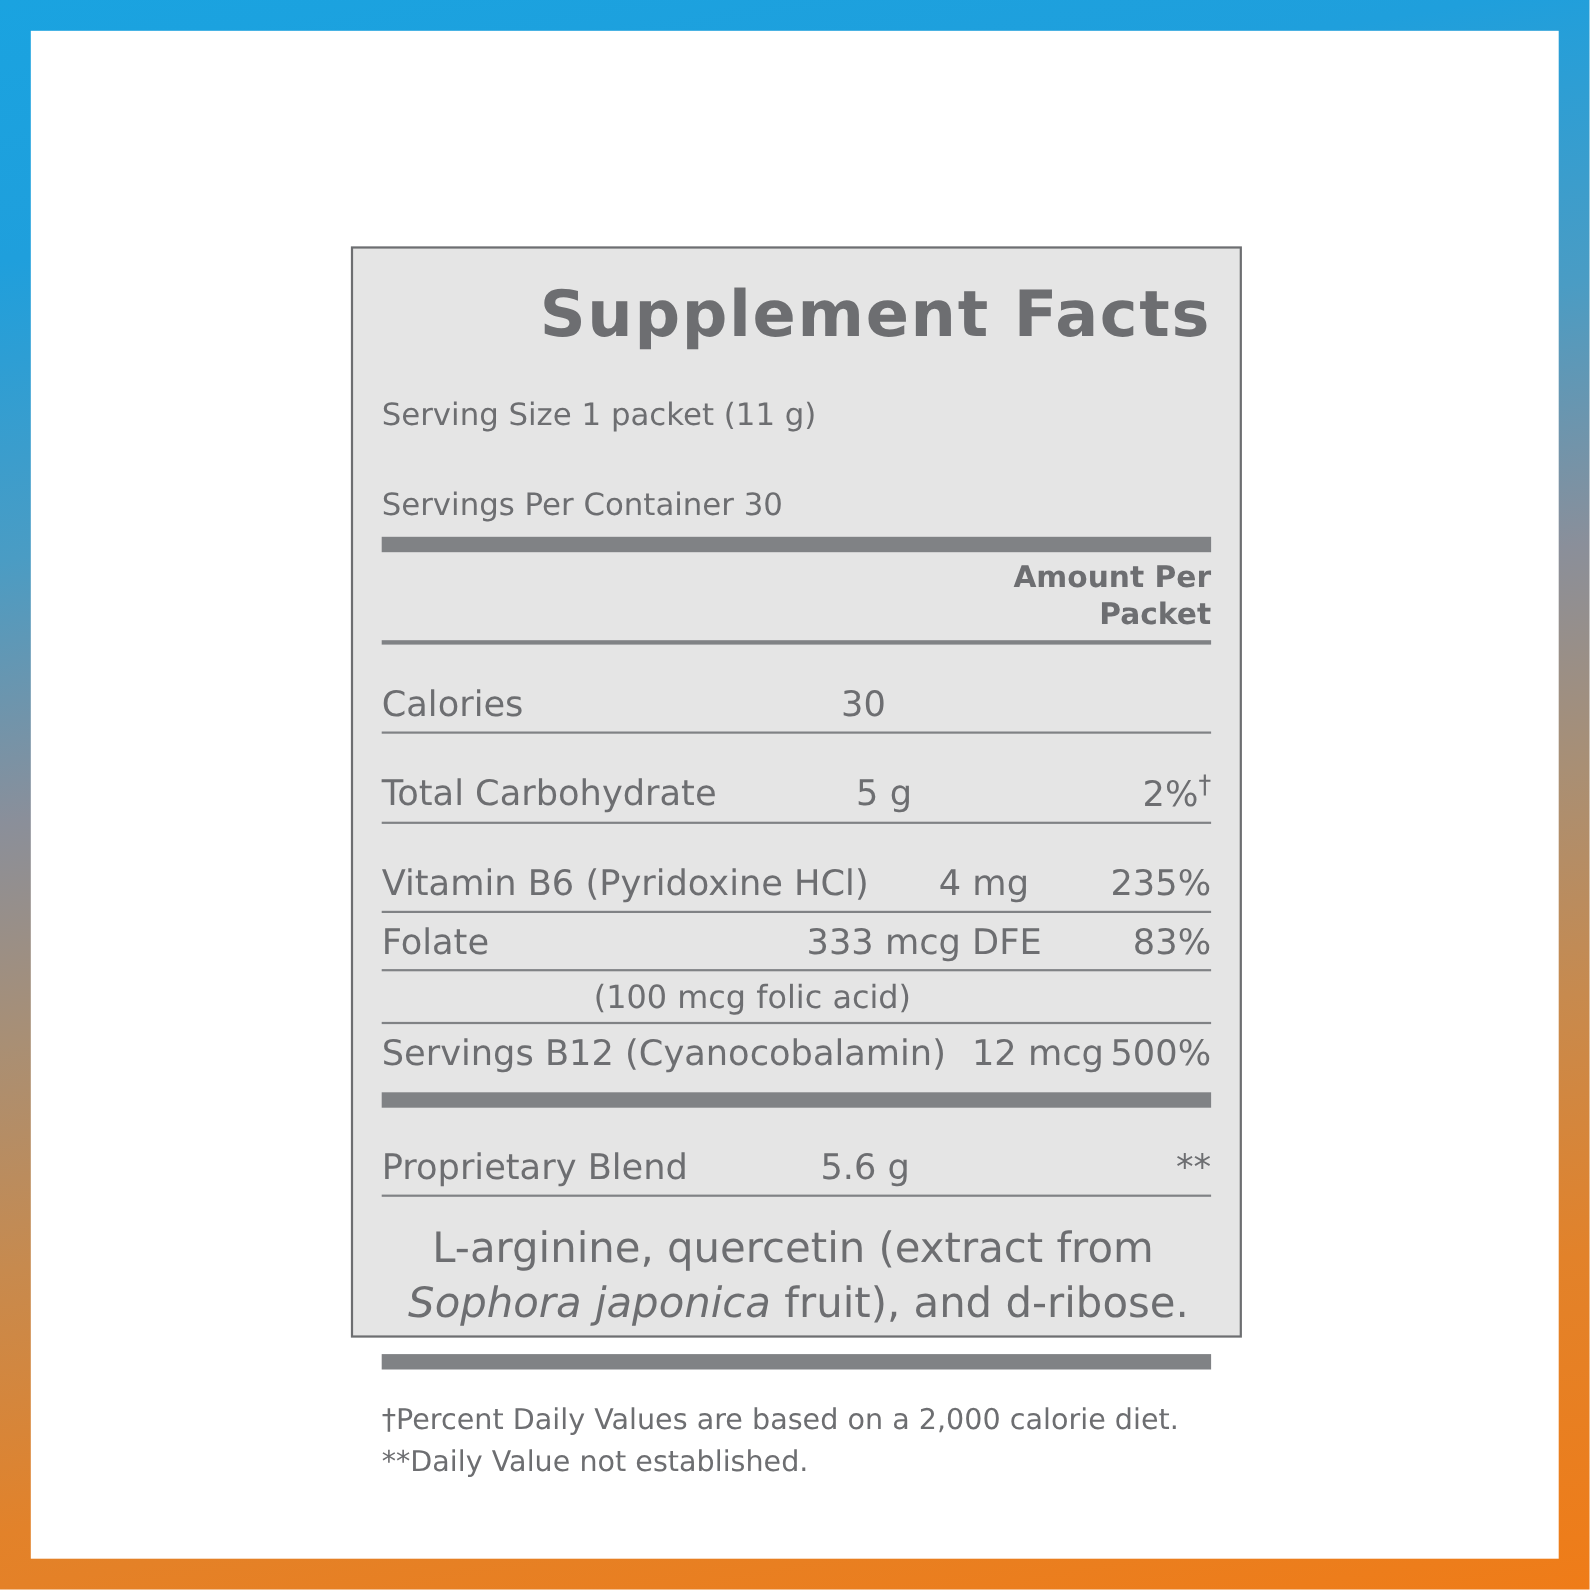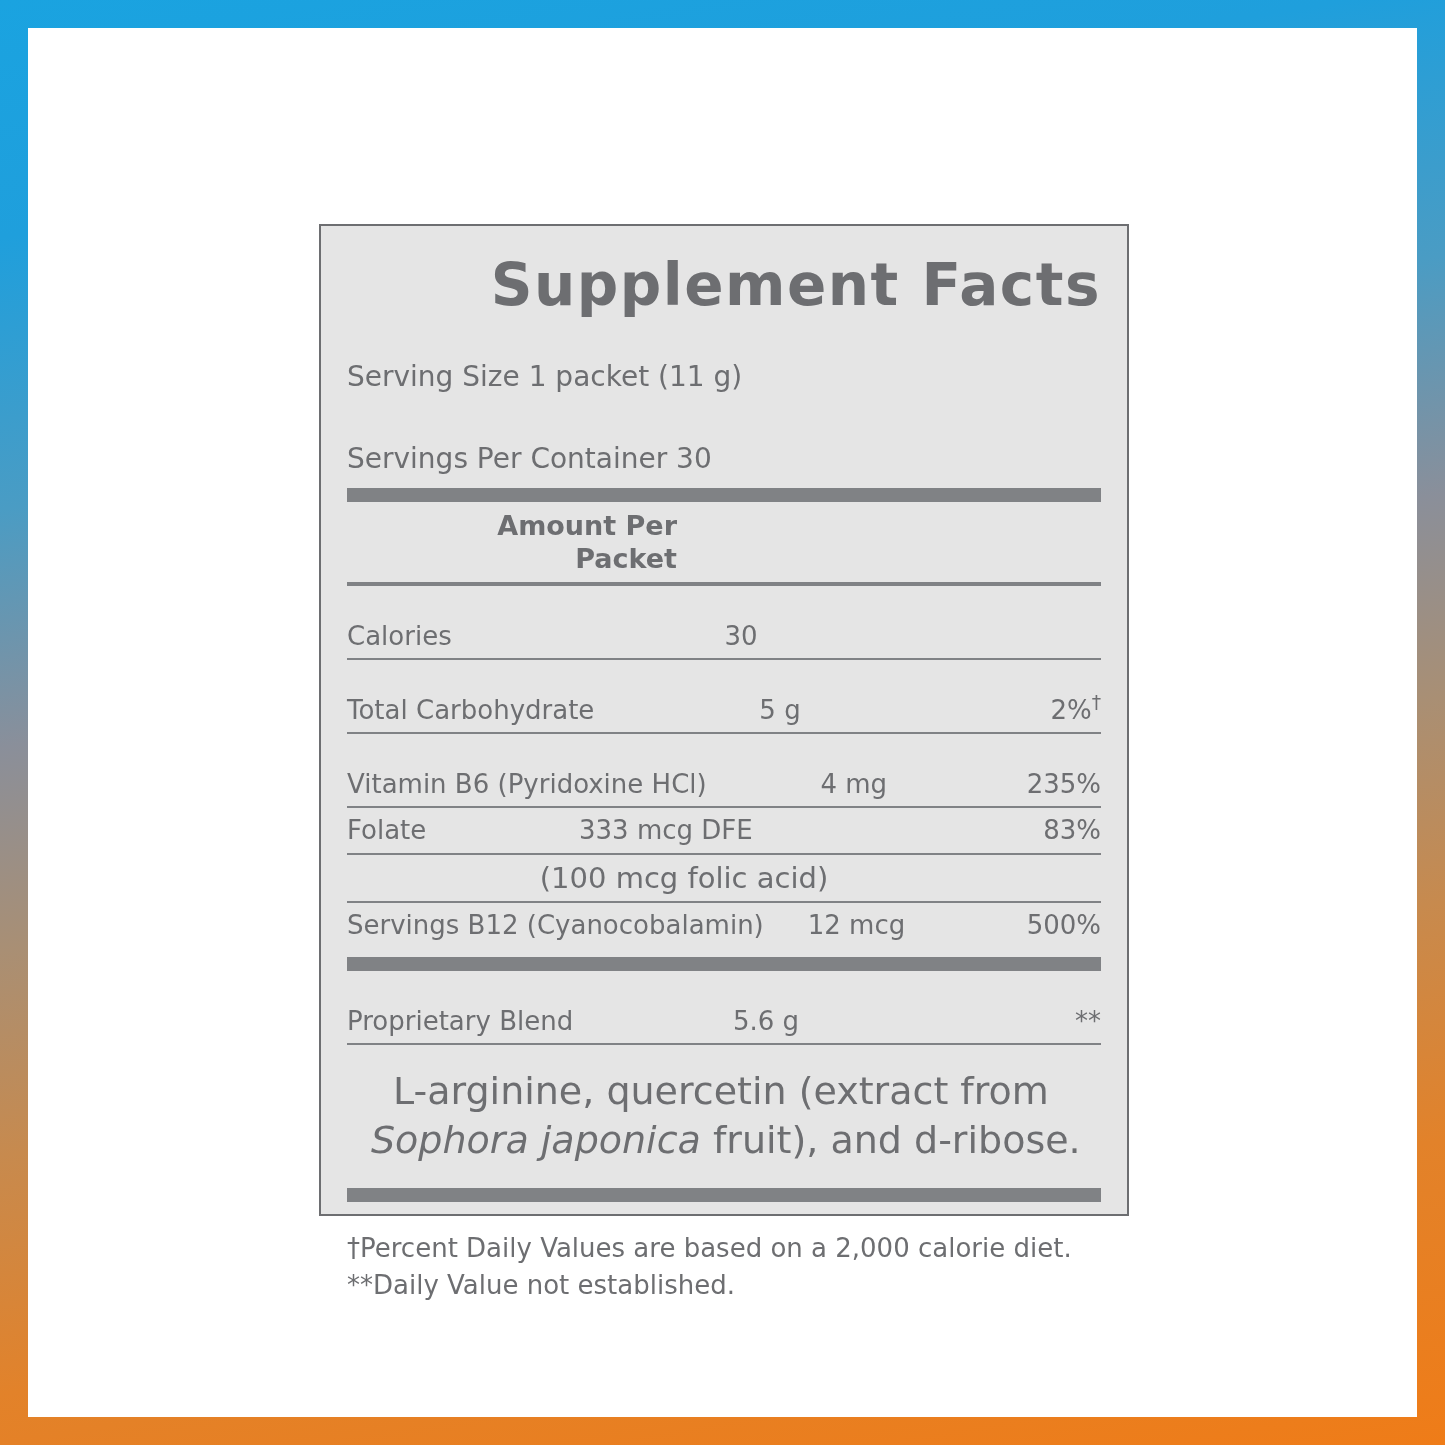--- a/index.html
+++ b/index.html
@@ -85,46 +85,44 @@
     height: 4px;
     background: #808285;
   }
 
   
   .hdr {
     display: flex;
     justify-content: flex-end;
     align-items: flex-start;
     padding: 8px 0 6px 0;
-    flex-direction: column;
   }
   .hdr-col {
     font-weight: bold;
     font-size: 27px;
     line-height: 1.22;
     text-align: right;
     white-space: pre-line;
   }
   .hdr-amount { width: 330px; }
   .hdr-dv { width: 148px; }
 
   
   .row {
     display: flex;
     align-items: baseline;
     padding: 7px 0 6px 0;
-    font-size: 26px;
+    font-size: 32px;
     line-height: 1.2;
     white-space: nowrap;
-    gap: 44px;
   }
   .row .name { flex: 1 1 auto; }
   .row .amt {
     width: 330px;
-    text-align: left;
+    text-align: right;
     padding-right: 6px;
     box-sizing: border-box;
   }
   .row .dv {
     width: 148px;
     text-align: right;
   }
   .row.center-amt .amt { text-align: center; margin-top: 28px; }
 
   .sub-row {

